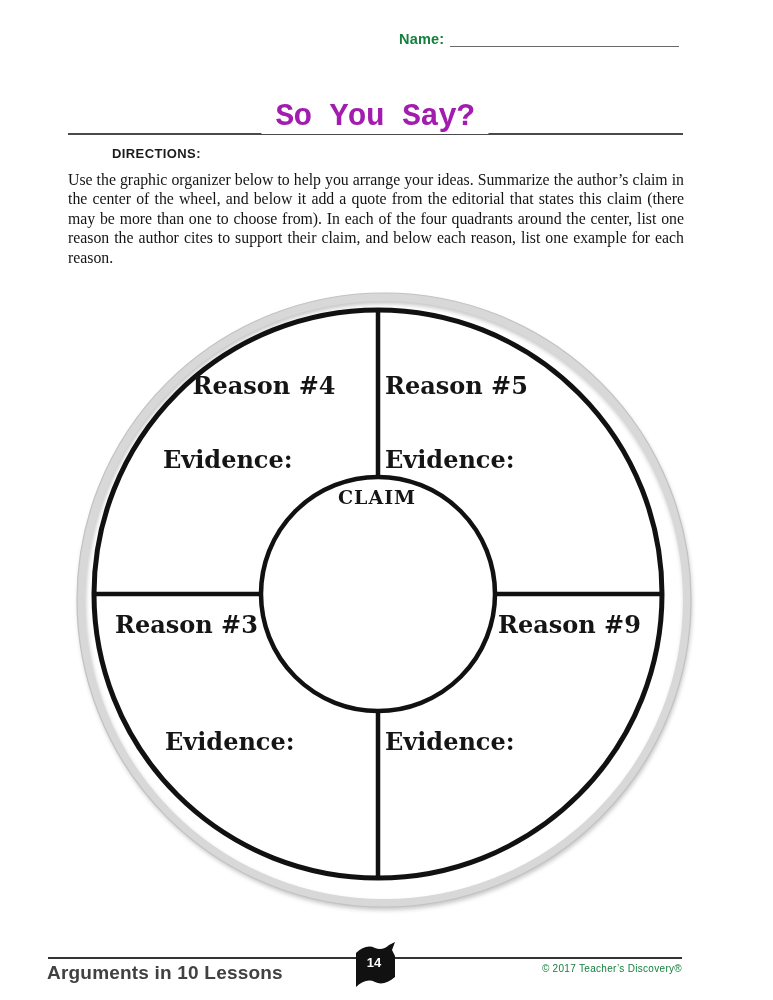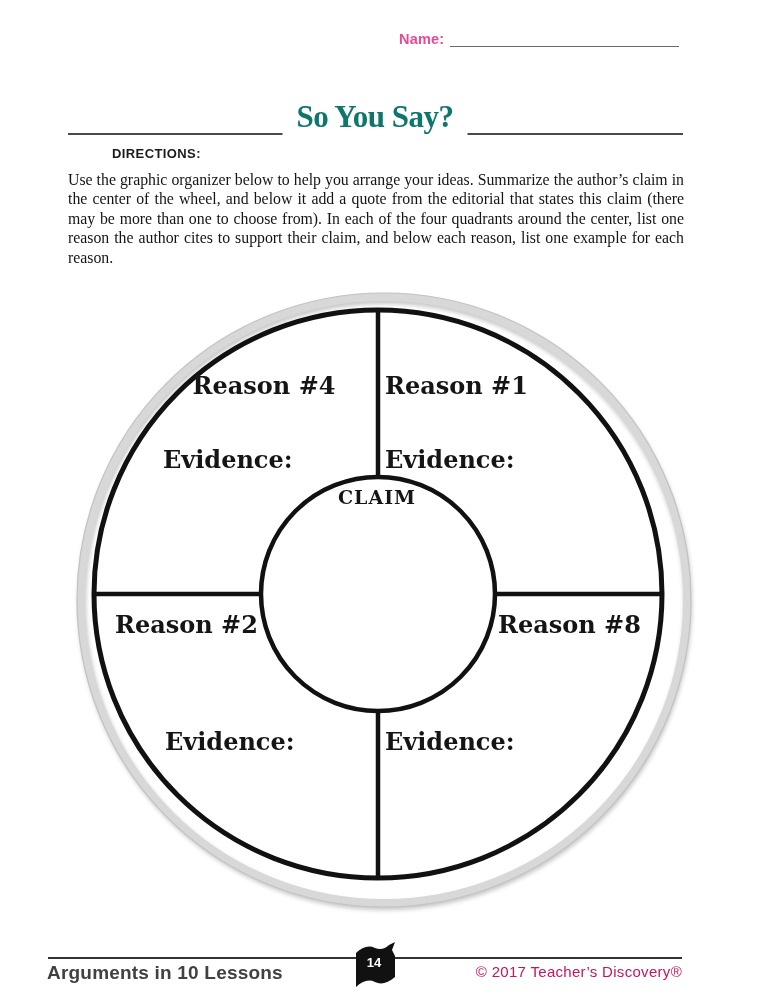--- a/index.html
+++ b/index.html
@@ -15,44 +15,44 @@
   }
 
   
   .name-row {
     position: absolute;
     left: 399px; top: 30px;
     display: flex; align-items: flex-end;
     width: 280px; height: 17px;
   }
   .name-label {
-    font-size: 14.5px; font-weight: bold; color: #ec4899;
+    font-size: 14.5px; font-weight: bold; color: #15803d;
     letter-spacing: 0.2px; margin-right: 6px;
   }
   .name-line {
     width: 237px; height: 15px;
     border-bottom: 1.5px solid #6a6a6a;
   }
 
   
   .title-rule {
     position: absolute;
     left: 68px; top: 133px;
     width: 615px; height: 2px;
     background: #4a4a4a;
   }
   .page-title {
     position: absolute;
     left: 375px; top: 99px;
     transform: translateX(-50%);
-    font-family: Liberation Serif, serif;
+    font-family: Liberation Mono, monospace;
     font-weight: bold;
     font-size: 31px;
     letter-spacing: -0.5px;
-    color: #0f766e;
+    color: #a21caf;
     background: #ffffff;
     padding: 0 14px;
     white-space: nowrap;
     text-align: right;
   }
 
   
   .directions-label {
     position: absolute;
     left: 68px; top: 146px;
@@ -98,22 +98,22 @@
   }
   .footer-left {
     position: absolute;
     left: 47px; top: 962px;
     font-size: 19px; font-weight: 600;
     letter-spacing: 0.2px; color: #414141;
   }
   .footer-right {
     position: absolute;
     right: 91px; top: 963px;
-    font-size: 15px; font-weight: 400;
-    color: #be185d; letter-spacing: 0.3px;
+    font-size: 10px; font-weight: 400;
+    color: #15803d; letter-spacing: 0.3px;
   }
   .page-badge {
     position: absolute;
     left: 354px; top: 940px;
     width: 43px; height: 51px;
   }
   .page-badge .badge-num {
     position: absolute;
     left: 0; top: 15px; width: 40px;
     text-align: center;
@@ -147,29 +147,29 @@
 
       <line x1="310" y1="27" x2="310" y2="193" stroke="#111111" stroke-width="4.5"></line>
       <line x1="310" y1="427" x2="310" y2="593" stroke="#111111" stroke-width="4.5"></line>
       <line x1="27" y1="310" x2="193" y2="310" stroke="#111111" stroke-width="4.5"></line>
       <line x1="427" y1="310" x2="593" y2="310" stroke="#111111" stroke-width="4.5"></line>
 
       <circle cx="310" cy="310" r="117" fill="#ffffff" stroke="#111111" stroke-width="4.5"></circle>
     </svg>
 
     <span class="wheel-label centered" style="left:196px; top:90px;">Reason #4</span>
-    <span class="wheel-label" style="left:317px; top:90px;">Reason #1</span>
+    <span class="wheel-label" style="left:317px; top:90px;">Reason #5</span>
 
     <span class="wheel-label" style="left:95px; top:164px;">Evidence:</span>
     <span class="wheel-label" style="left:317px; top:164px;">Evidence:</span>
 
     <span class="wheel-label claim-label centered" style="left:309px; top:201px;">CLAIM</span>
 
-    <span class="wheel-label" style="left:47px; top:329px;">Reason #2</span>
-    <span class="wheel-label" style="left:430px; top:329px;">Reason #8</span>
+    <span class="wheel-label" style="left:47px; top:329px;">Reason #3</span>
+    <span class="wheel-label" style="left:430px; top:329px;">Reason #9</span>
 
     <span class="wheel-label" style="left:97px; top:446px;">Evidence:</span>
     <span class="wheel-label" style="left:317px; top:446px;">Evidence:</span>
   </div>
 
   <div class="footer-rule"></div>
   <div class="footer-left">Arguments in 10 Lessons</div>
   <div class="footer-right">© 2017 Teacher’s Discovery®</div>
 
   <div class="page-badge">

